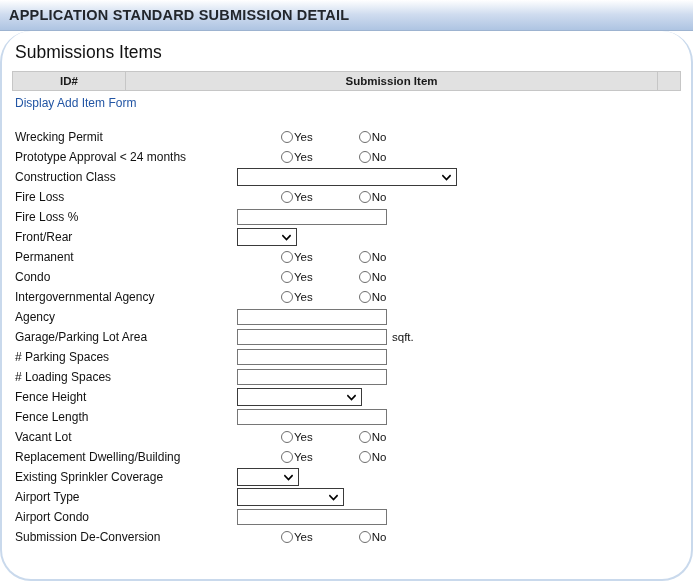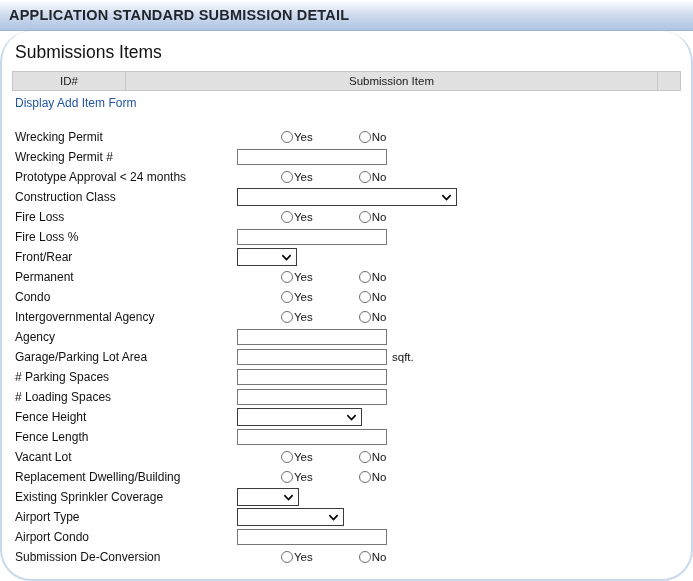--- a/index.html
+++ b/index.html
@@ -63,21 +63,21 @@
     width: 100%;
     border-collapse: collapse;
     border: 1px solid #b8b8b8;
     table-layout: fixed;
     margin-bottom: 12px;
   }
   table.items th {
     background: #e1e1e1;
     border: 1px solid #c6c6c6;
     font-size: 11.5px;
-    font-weight: normal;
+    font-weight: bold;
     color: #1a1a1a;
     height: 16px;
     padding: 1px 2px;
     text-align: center;
   }
   table.items th.col-id { width: 108px; }
   table.items th.col-end { width: 18px; }
   table.items td {
     border: 1px solid #ffffff;
     border-top: 1px solid #ffffff;
@@ -223,26 +223,20 @@
                 <span class="radio-lab">Yes</span>
               </label>
               <label class="radio-opt">
                 <span class="radio-dot"></span>
                 <span class="radio-lab">No</span>
               </label>
             </div>
           </div>
         </div>
         <div class="frow">
-          <div class="flabel">Wrecking Permit #</div>
-          <div class="fctrl">
-            <input type="text" class="tin w150" value="" style="">
-          </div>
-        </div>
-        <div class="frow">
           <div class="flabel">Prototype Approval &lt; 24 months</div>
           <div class="fctrl">
             <div class="radio-group">
               <label class="radio-opt">
                 <span class="radio-dot"></span>
                 <span class="radio-lab">Yes</span>
               </label>
               <label class="radio-opt">
                 <span class="radio-dot"></span>
                 <span class="radio-lab">No</span>

